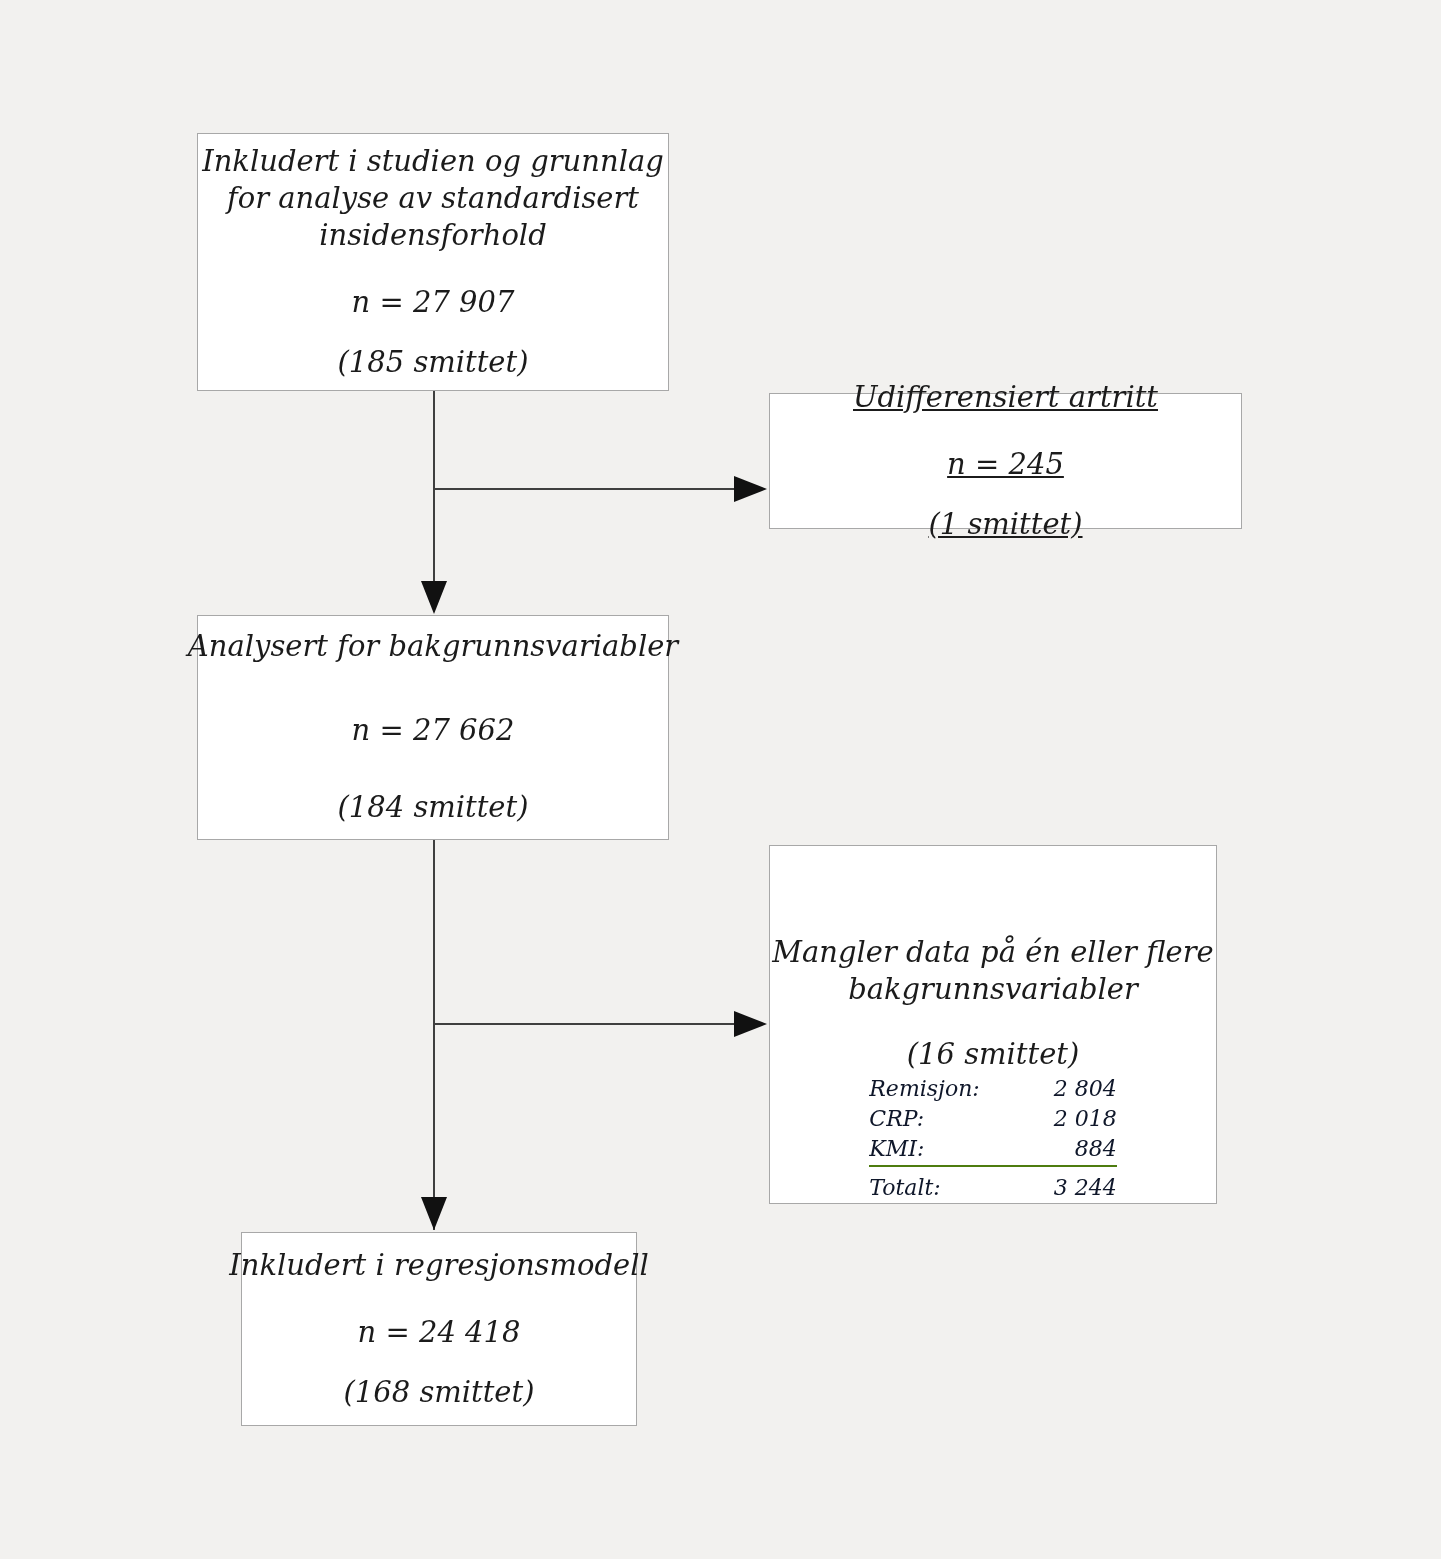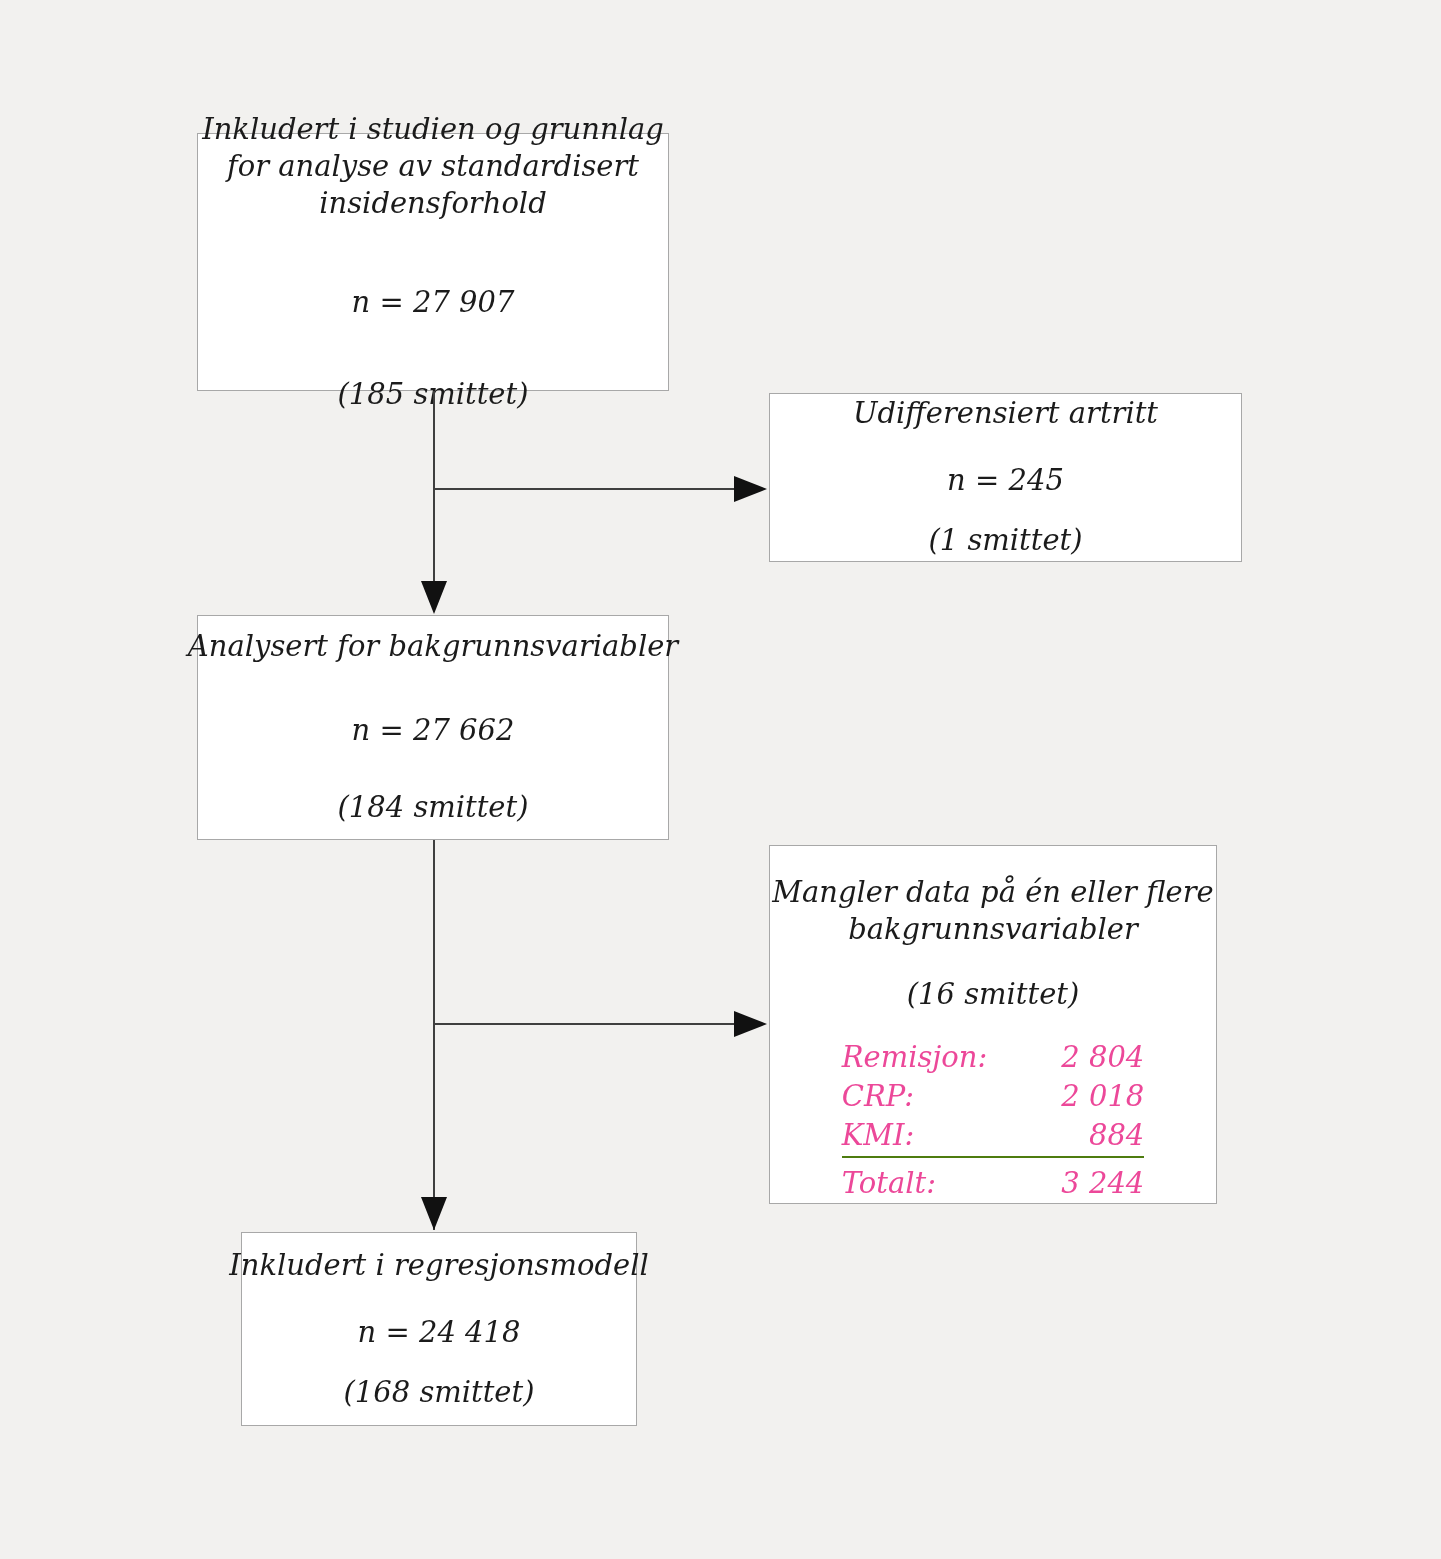--- a/index.html
+++ b/index.html
@@ -37,48 +37,47 @@
     font-size: 29px;
     font-style: italic;
   }
   .title-block { margin-bottom: 6px; }
   .title-block .ln { line-height: 1.28; }
   .stat { margin-top: 24px; }
   .sub  { margin-top: 22px; }
 
   
   #node-start {
-    left: 197px; top: 133px; width: 472px; height: 258px; gap: 32px;
+    left: 197px; top: 133px; width: 472px; height: 258px;
   }
   
   #node-undiff {
-    left: 769px; top: 393px; width: 473px; height: 169px;
+    left: 769px; top: 393px; width: 473px; height: 136px; text-decoration: underline;
   }
   
   #node-analysed {
     left: 197px; top: 615px; width: 472px; height: 225px; gap: 17px;
   }
   
   #node-missing {
     left: 769px; top: 845px; width: 448px; height: 359px;
     justify-content: flex-end;
     padding-top: 38px;
   }
   
   #node-final {
     left: 197px; top: 1232px; width: 396px; height: 194px; margin-left: 44px;
   }
 
   
   .breakdown {
-    margin-top: 24px;
     border-collapse: collapse;
     font-style: italic;
-    font-size: 29px;
-    color: #ec4899;
+    font-size: 22px;
+    color: #0f172a;
   }
   .breakdown td {
     padding: 2px 0 3px 0;
     white-space: pre;
     font-style: italic;
   }
   .breakdown td.lbl {
     text-align: left;
     padding-right: 74px;
   }

